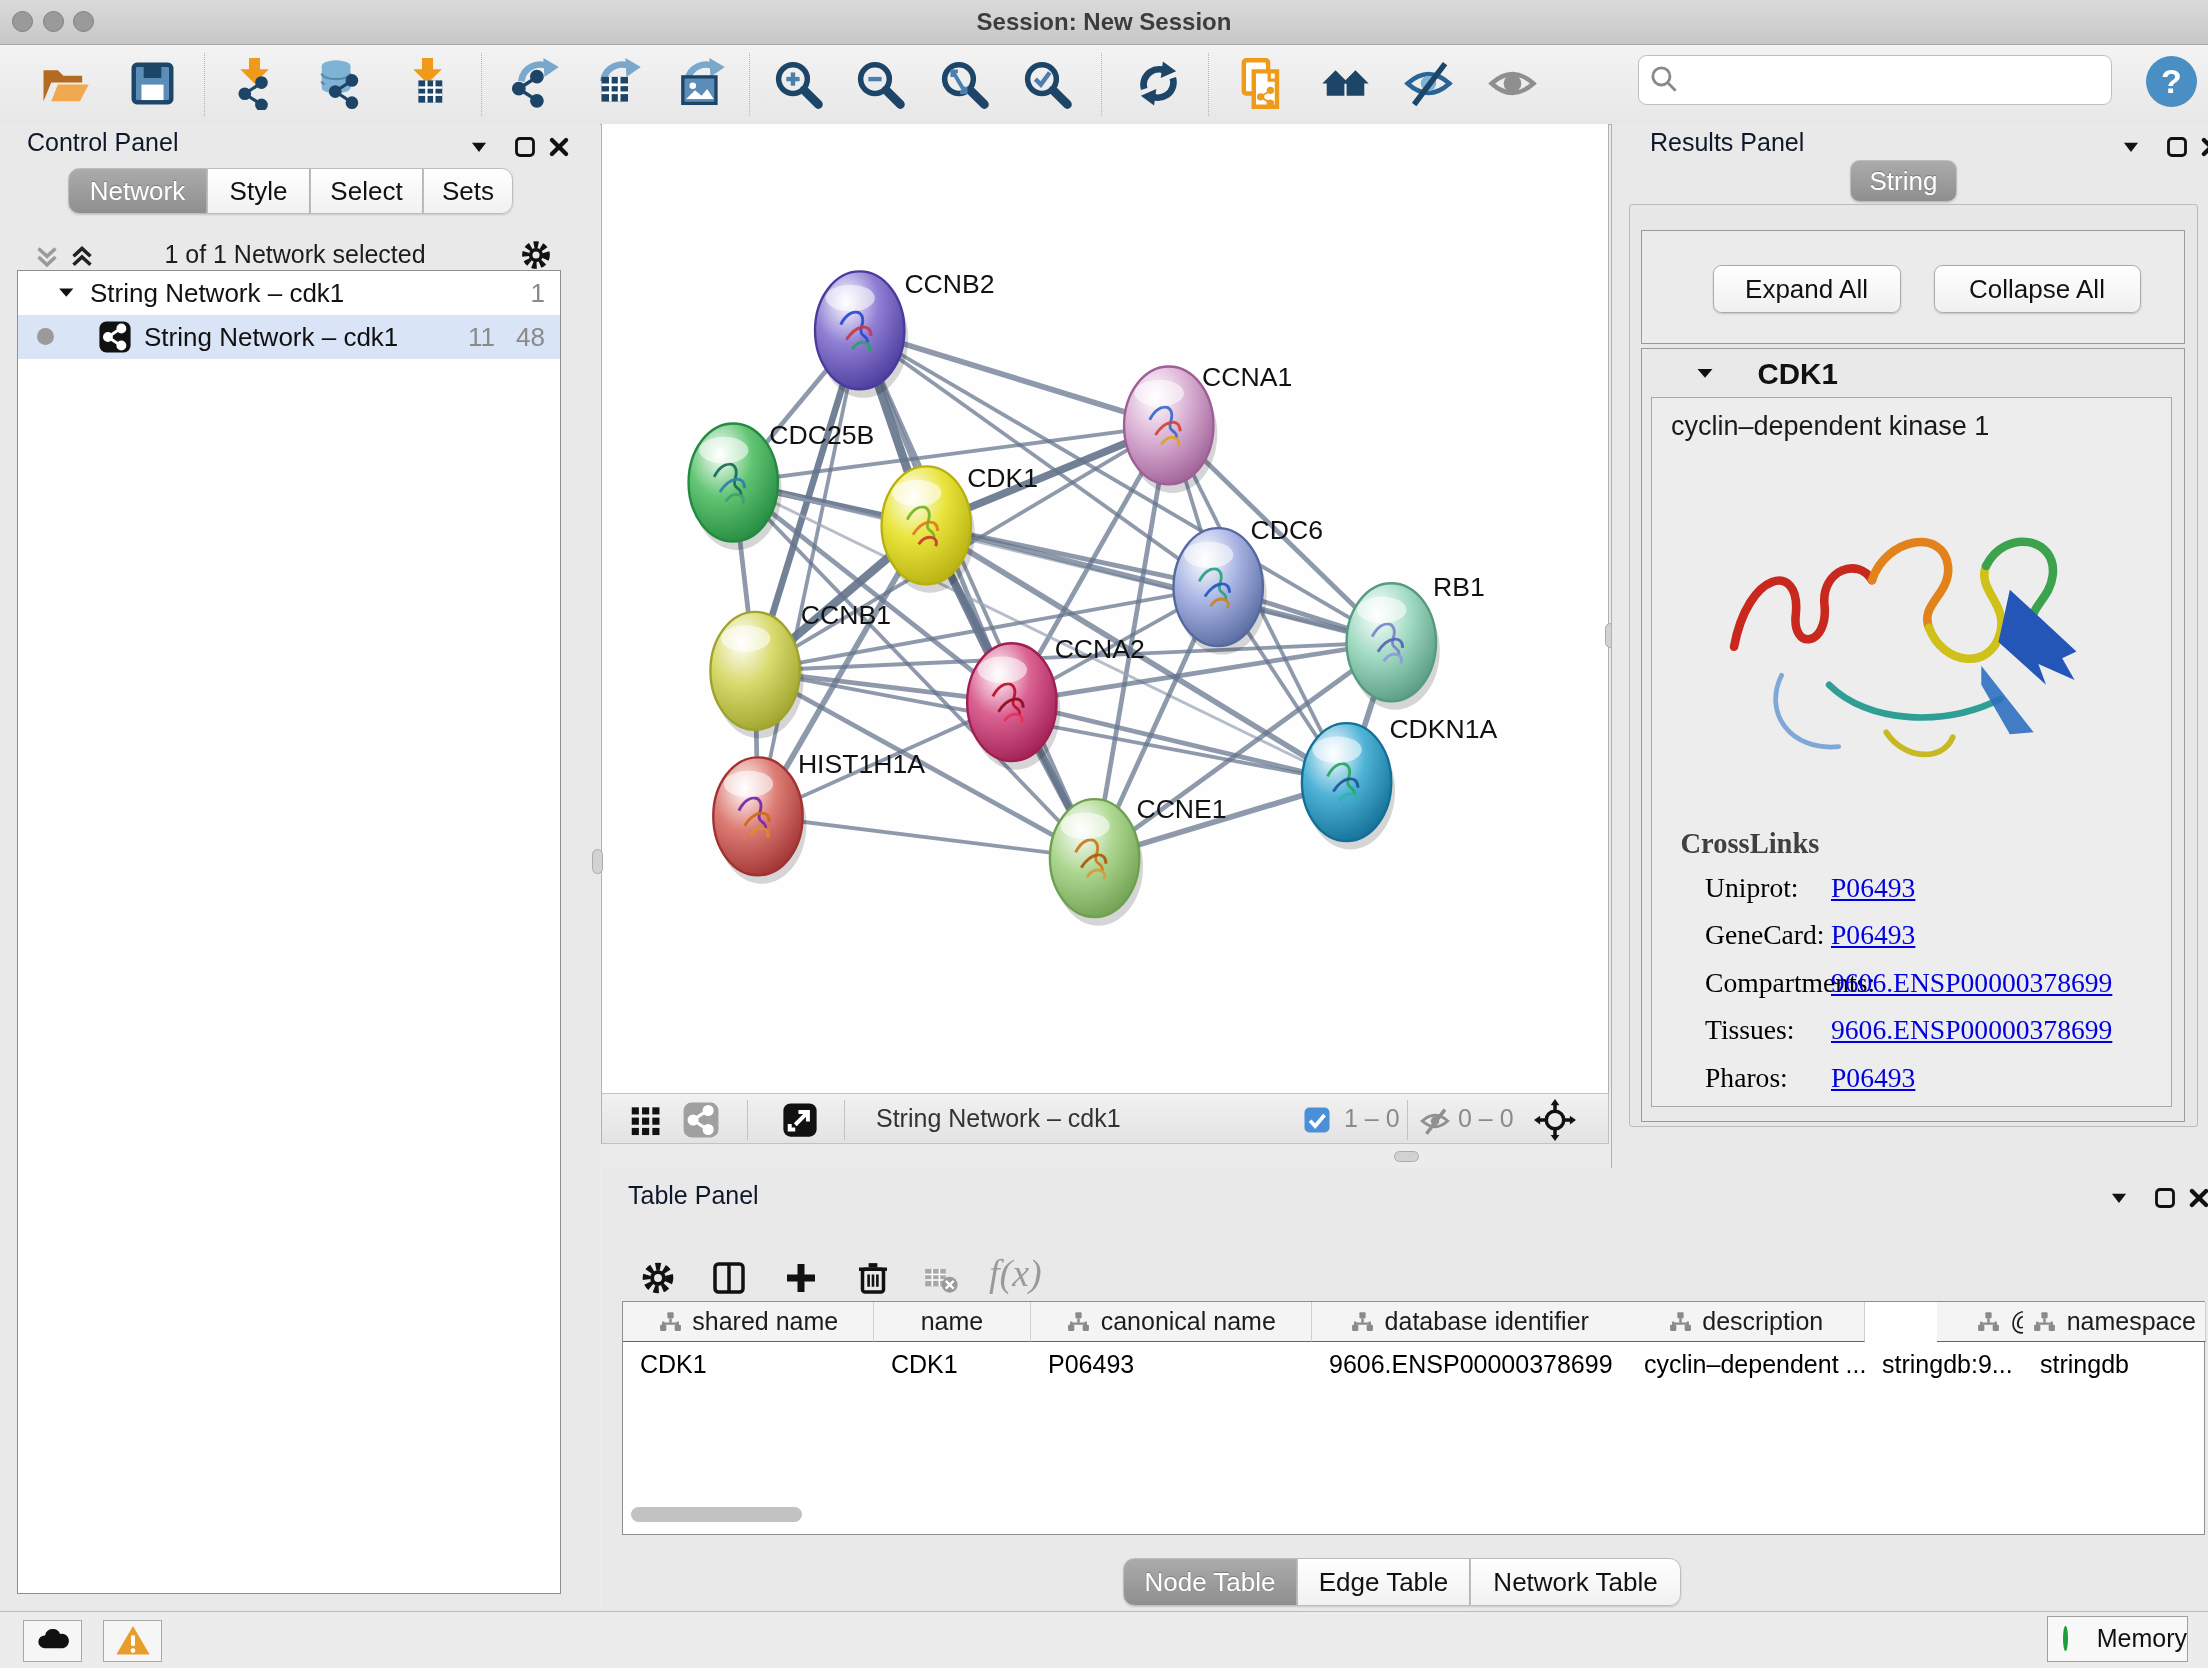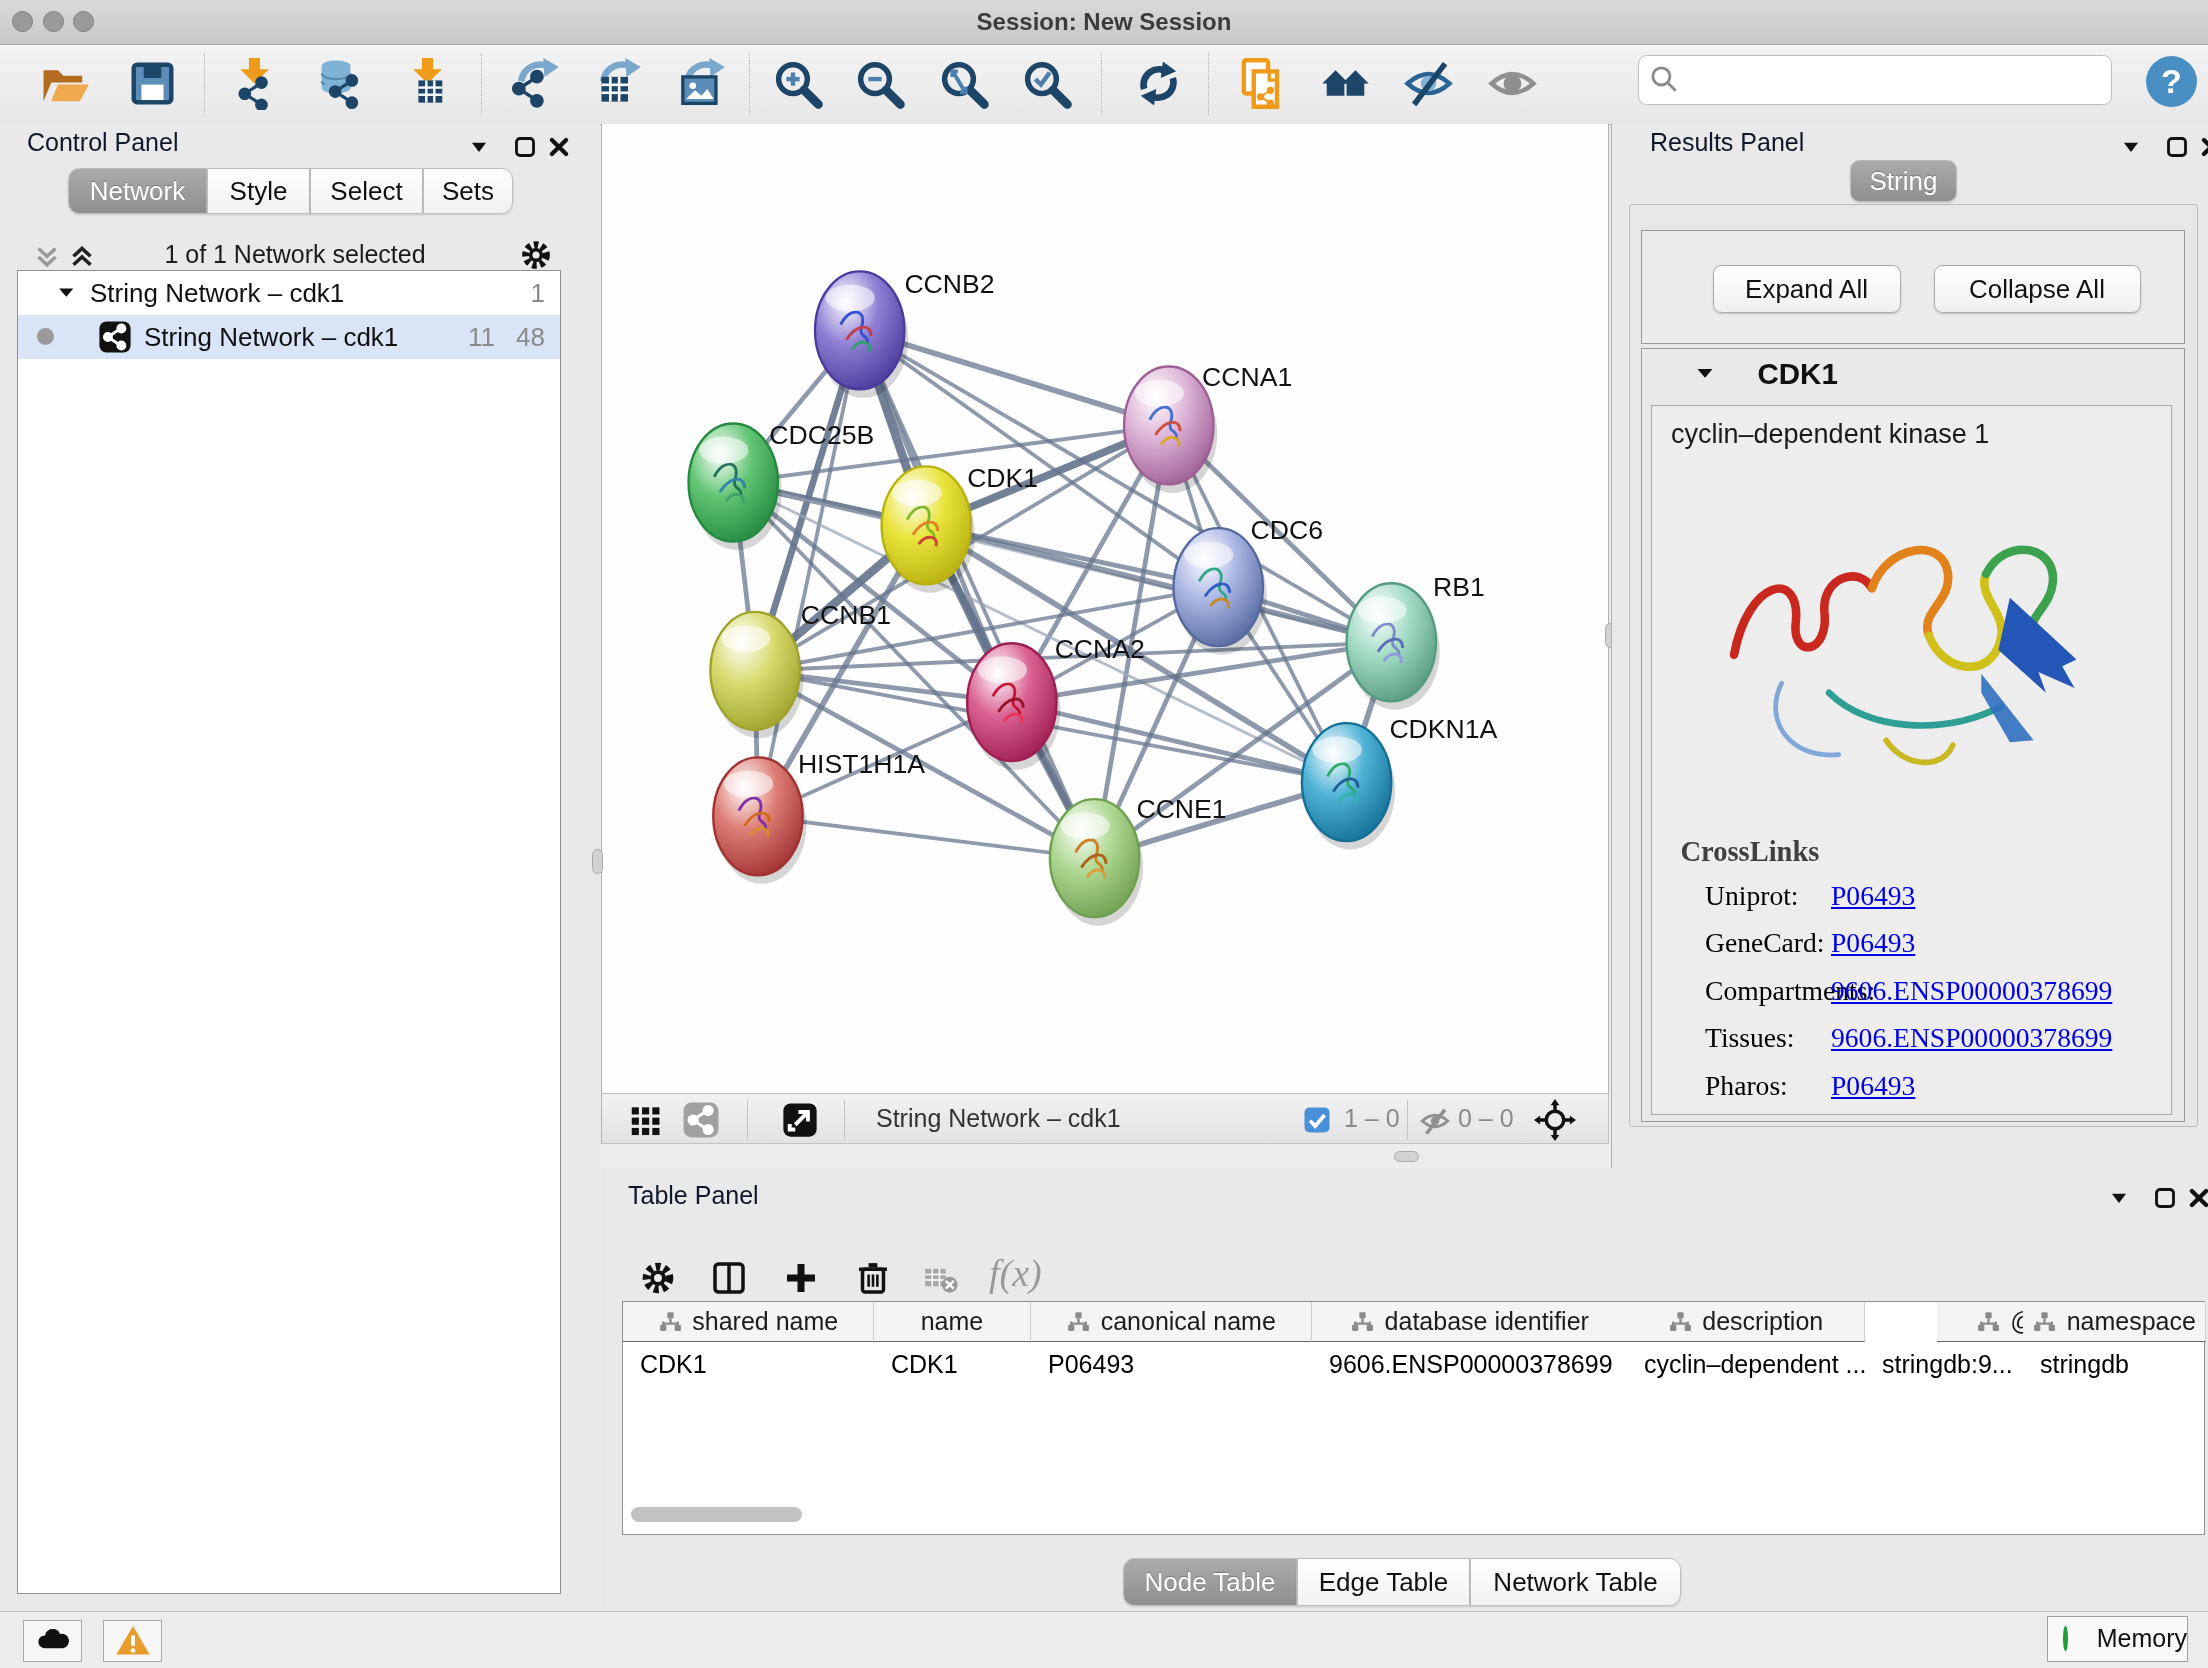--- a/index.html
+++ b/index.html
@@ -54,21 +54,21 @@
   #rp-outer{position:absolute;left:17px;top:80px;width:567px;height:921px;background:#e7e7e7;
             border:1px solid #bcbcbc;border-radius:3px;}
   #rp-btnbox{position:absolute;left:10.5px;top:25px;width:544px;height:114px;background:#ebebeb;
              border:1.9px solid #9a9a9a;box-sizing:border-box;}
   .rp-btn{position:absolute;top:34px;height:46px;background:linear-gradient(#ffffff,#f0f0f0);
           border:1px solid #ababab;border-radius:8.6px;font-size:26px;color:#111;
           display:flex;align-items:center;justify-content:center;box-shadow:0 1px 1.9px rgba(0,0,0,.18);}
   #rp-content{position:absolute;left:10.5px;top:143px;width:544px;height:774px;background:#e9e9e9;
               border:1.9px solid #9a9a9a;box-sizing:border-box;}
   #rp-inner{position:absolute;left:9.5px;top:48px;width:521px;height:710px;background:#ededed;
-            border:1px solid #a8a8a8;box-sizing:border-box;margin-top:8px;}
+            border:1px solid #a8a8a8;box-sizing:border-box;}
   #rp-entry-name{position:absolute;left:116px;top:7.6px;font-size:29.5px;font-weight:bold;color:#111;}
   #rp-desc{position:absolute;left:19px;top:13.3px;font-size:27px;color:#1a1a1a;}
   #crosslinks-title{position:absolute;left:28.5px;top:430px;font-family:"Liberation Serif","DejaVu Serif",serif;
                     font-size:28.5px;font-weight:bold;color:#404040;}
   .cl-row{position:absolute;left:53px;font-family:"Liberation Serif","DejaVu Serif",serif;font-size:27.6px;color:#000;}
   .cl-row a{position:absolute;left:126px;color:#0000e0;text-decoration:underline;white-space:nowrap;}
   
   #table-panel{left:601px;top:1168px;width:1607px;height:443px;background:#e9e9e9;}
   #tp-toolbar .ticon{position:absolute;top:0;width:44px;height:44px;}
   #tablebox{position:absolute;left:21px;top:133px;width:1583px;height:234px;background:#fff;

